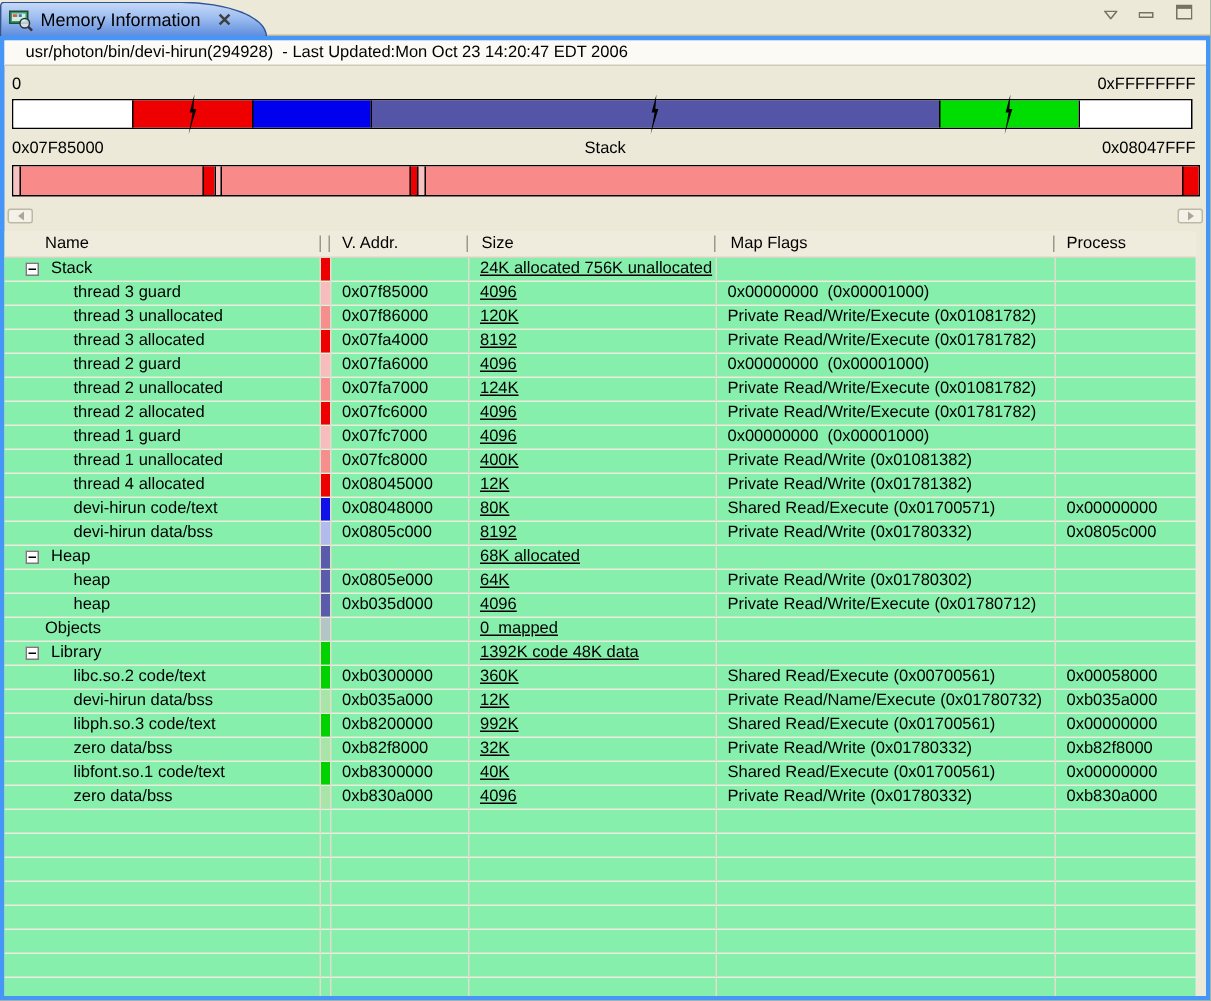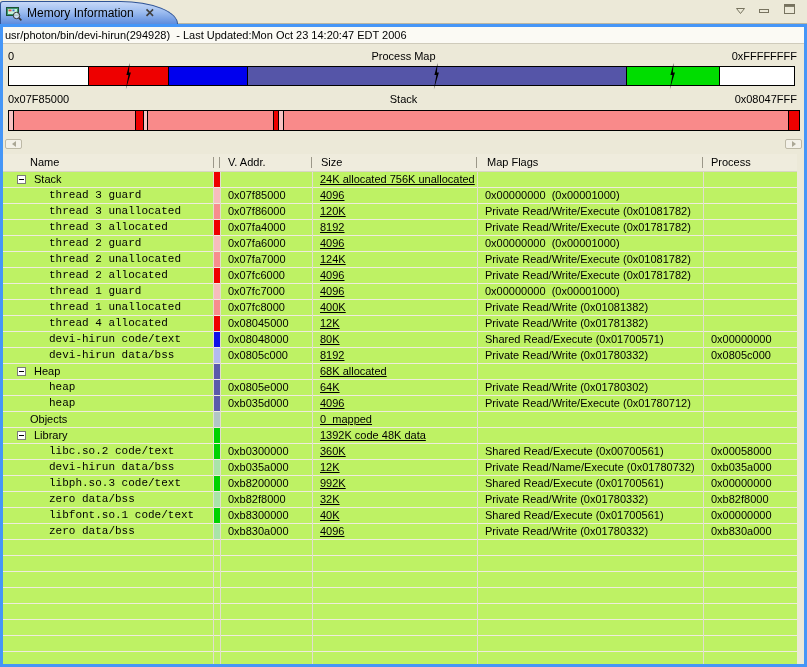--- a/index.html
+++ b/index.html
@@ -17,53 +17,53 @@
   .tabtitle{font-size:12px;color:#000;}
   .tabclose{font-size:12px;font-weight:bold;color:#3F3F3F;margin-left:6px;line-height:12px;}
   .viewbtns{position:absolute;right:12px;top:4px;display:flex;gap:14px;align-items:center;height:12px;}
   .vb{display:inline-block;}
 
   
   .content{position:absolute;left:0;right:0;top:24px;bottom:0;border:3px solid #4596F7;
            box-sizing:border-box;background:#ECE9D8;}
 
   .infobar{position:absolute;left:0;right:0;top:0;height:16px;line-height:16px;background:#FBFAF4;
-           border-bottom:1px solid #CFCBBB;white-space:pre;padding-left:2px;}
+           border-bottom:1px solid #CFCBBB;white-space:pre;padding-left:14px;}
 
   .sectlabel{position:absolute;height:13px;line-height:13px;}
   .lab-l{left:5px;} .lab-r{right:7px;} .lab-c{left:0;right:0;text-align:center;}
 
   .bar{position:absolute;border:1px solid #000;background:#fff;}
   #pmbar{top:39px;left:5px;right:9px;height:18px;}
   #stbar{top:83px;left:5px;right:4px;height:19px;}
   .seg{position:absolute;top:0;bottom:0;box-sizing:border-box;}
   .bolt{position:absolute;top:-4px;width:7px;height:27px;z-index:3;}
 
   .scrollbtn{position:absolute;top:112px;width:17px;height:10px;background:#F3F1E8;
              border:1px solid #BDB9A6;border-radius:2px;box-sizing:border-box;}
   .sb-l{left:2px;} .sb-r{right:2px;}
   .tri{width:0;height:0;margin:1px auto 0;}
   .tri-l{border:3px solid transparent;border-right:4px solid #ABA795;border-left:none;}
   .tri-r{border:3px solid transparent;border-left:4px solid #ABA795;border-right:none;}
 
   
-  .tbl{position:absolute;left:0;right:0;top:127px;bottom:0;background:#bef264;overflow:hidden;}
+  .tbl{position:absolute;left:0;right:0;top:127px;bottom:0;background:#86efac;overflow:hidden;}
   .thead{position:relative;height:18px;background:#EFECDD;border-bottom:1px solid #D9D5C5;box-sizing:border-box;}
   .th{position:absolute;top:2px;white-space:pre;}
   .hsep{position:absolute;top:3px;height:11px;width:1px;background:#9B9789;}
   .vline{position:absolute;top:18px;bottom:0;width:1px;background:#E2DECF;z-index:2;}
   .rightgap{position:absolute;top:0;bottom:0;right:0;width:7px;background:#ECE9D8;z-index:4;}
   .tbody{position:absolute;left:0;right:0;top:18px;bottom:0;}
   .trow{position:relative;height:16px;border-bottom:1px solid #EFEBDE;box-sizing:border-box;}
   .cell{position:absolute;top:1px;white-space:pre;z-index:1;}
   .chip{position:absolute;left:211px;width:6px;top:0;bottom:0;z-index:3;}
   .ebox{position:absolute;left:14px;top:3px;width:9px;height:9px;border:1px solid #7A7A7A;
         background:#fff;box-sizing:border-box;z-index:1;}
   .ebox::after{content:"";display:block;width:5px;height:1px;background:#000;margin:3px auto 0;}
-  .name-g{left:31px;} .name-c{left:46px;font-family:Liberation Mono, monospace;} .name-f{left:27px;}
+  .name-g{left:31px;} .name-c{left:46px;} .name-f{left:27px;}
   .c-va{left:225px;} .c-sz{left:317px;text-decoration:underline;} .c-fl{left:482px;} .c-of{left:708px;}
 </style>
 </head>
 <body>
 
 <div class="page">
 
   <div class="tabstrip">
     <div class="tab">
       <span style="display:inline-block;width:16px;height:16px;">
@@ -97,21 +97,20 @@
           </svg>
       </span>
     </div>
   </div>
 
   <div class="content">
 
     <div class="infobar">usr/photon/bin/devi-hirun(294928)  - Last Updated:Mon Oct 23 14:20:47 EDT 2006</div>
 
     <span class="sectlabel lab-l" style="top:23px;">0</span>
-    <span class="sectlabel lab-c" style="top:23px;">Process Map</span>
     <span class="sectlabel lab-r" style="top:23px;">0xFFFFFFFF</span>
     <div class="bar" id="pmbar">
         <div class="seg" style="left: 0%; width: 10.1%; background: rgb(255, 255, 255);"></div>
         <div class="seg" style="left: 10.1%; width: 10.1%; background: rgb(238, 0, 0); border-left: 1px solid rgb(0, 0, 0);"></div>
         <div class="seg" style="left: 20.2%; width: 10.1%; background: rgb(0, 0, 238); border-left: 1px solid rgb(0, 0, 0);"></div>
         <div class="seg" style="left: 30.3%; width: 48.3%; background: rgb(85, 85, 168); border-left: 1px solid rgb(0, 0, 0);"></div>
         <div class="seg" style="left: 78.6%; width: 11.8%; background: rgb(0, 221, 0); border-left: 1px solid rgb(0, 0, 0);"></div>
         <div class="seg" style="left: 90.4%; width: 9.6%; background: rgb(255, 255, 255); border-left: 1px solid rgb(0, 0, 0);"></div>
         <div class="bolt" style="left: calc(15.2% - 3px);"><svg width="7" height="27" viewBox="0 0 7 27">
             <path d="M4.6 0 L1.4 12 L3.4 12 L0.8 26.5 L5.9 9.6 L3.9 9.6 Z" fill="#000"></path>

